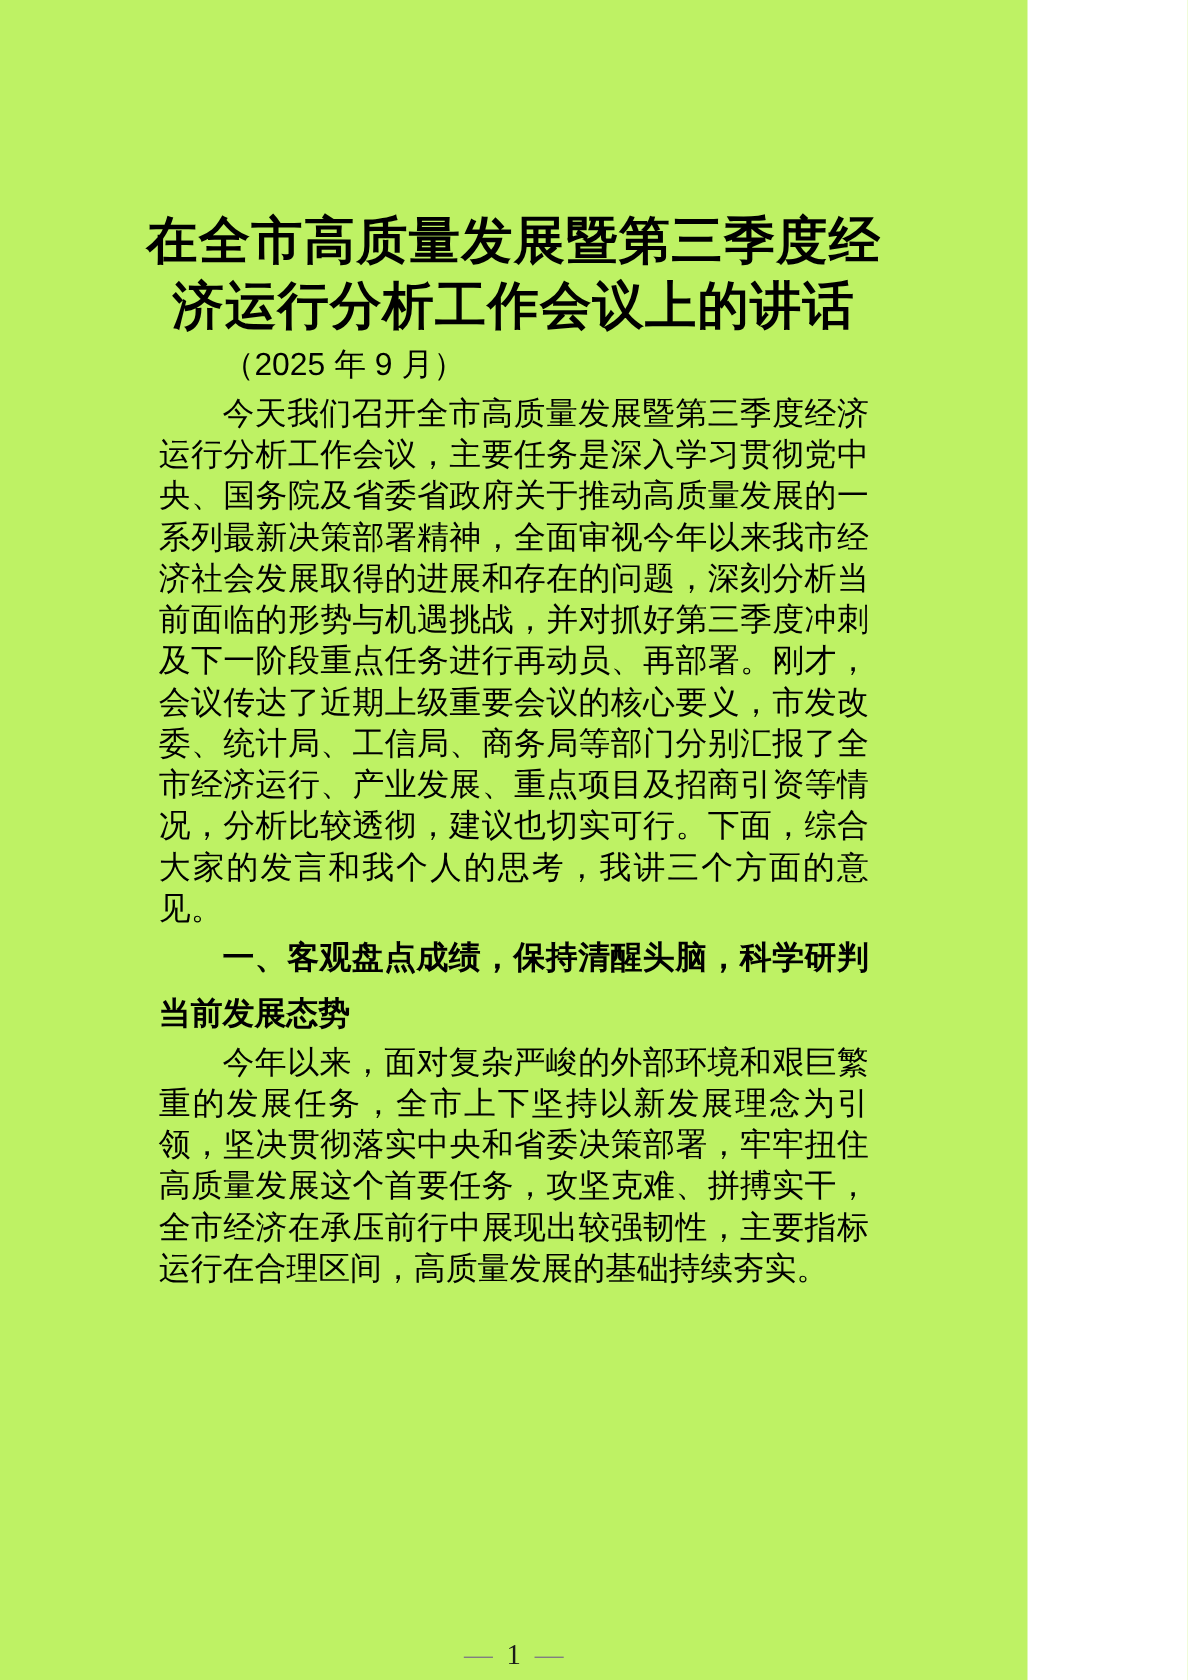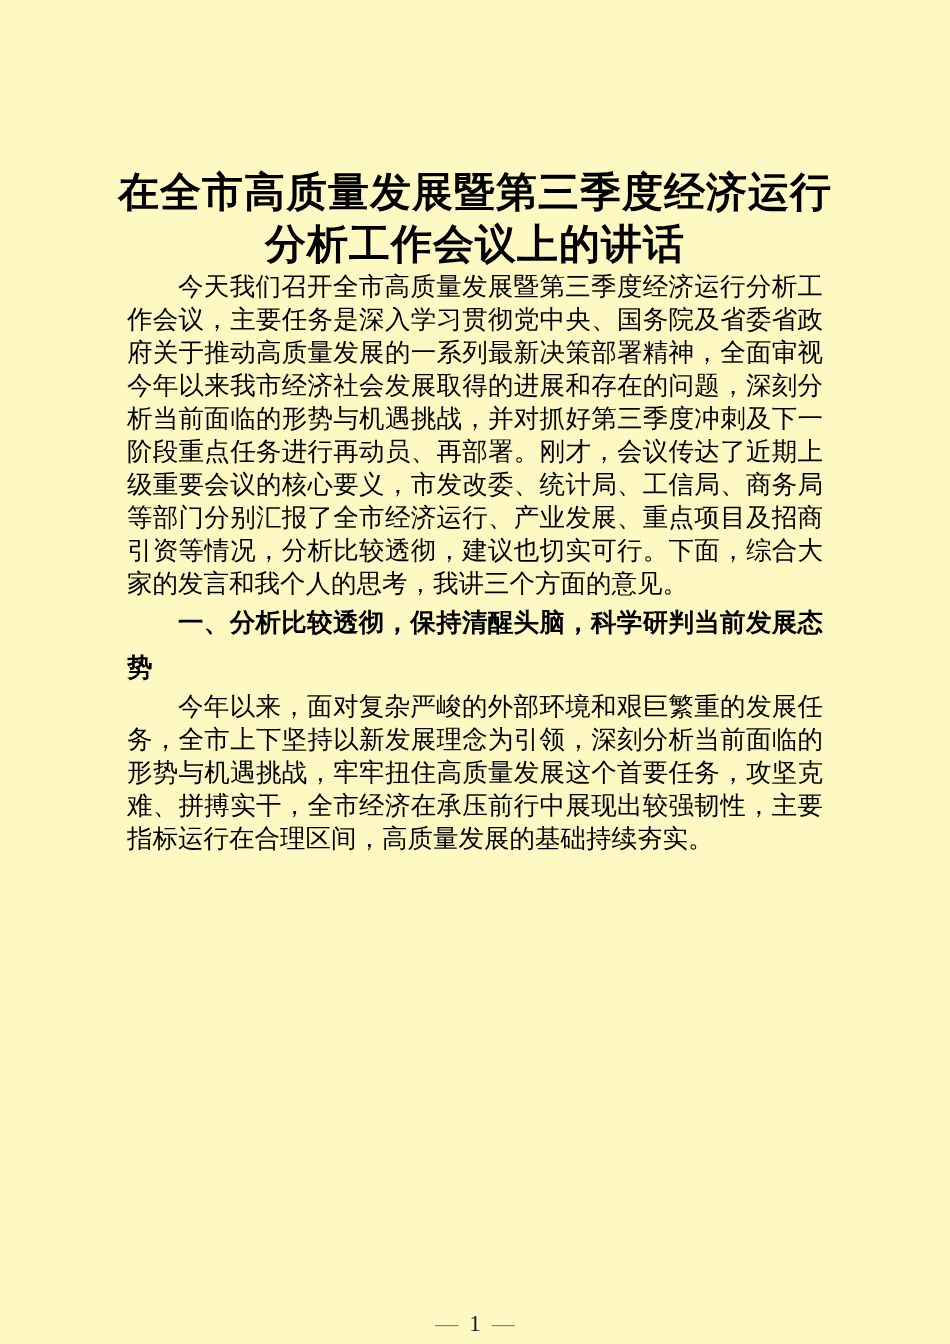--- a/index.html
+++ b/index.html
@@ -2,23 +2,23 @@
 <html><head>
 <meta charset="utf-8">
 <style>
   html, body {
     margin: 0;
     padding: 0;
     background: #ffffff;
   }
   .page {
     position: relative;
-    width: 950px;
+    width: 822px;
     height: 1344px;
-    background: #fef9c3;
+    background: #bef264;
     overflow: hidden;
     color: #000000;
     font-family: "Liberation Sans", "DejaVu Sans", sans-serif;
   }
   .doc {
     padding: 166px 127px 0 127px;
   }
   .title {
     font-family: "Liberation Serif", "DejaVu Serif", serif;
     font-weight: 700;
@@ -66,23 +66,24 @@
     color: #808080;
     margin: 0 11px;
   }
 </style>
 </head>
 <body>
 
 <div class="page">
   <div class="doc">
     <h1 class="title">在全市高质量发展暨第三季度经济运行分析工作会议上的讲话</h1>
+    <p class="line">（2025 年 9 月）</p>
     <div>
         <p class="body-para">今天我们召开全市高质量发展暨第三季度经济运行分析工作会议，主要任务是深入学习贯彻党中央、国务院及省委省政府关于推动高质量发展的一系列最新决策部署精神，全面审视今年以来我市经济社会发展取得的进展和存在的问题，深刻分析当前面临的形势与机遇挑战，并对抓好第三季度冲刺及下一阶段重点任务进行再动员、再部署。刚才，会议传达了近期上级重要会议的核心要义，市发改委、统计局、工信局、商务局等部门分别汇报了全市经济运行、产业发展、重点项目及招商引资等情况，分析比较透彻，建议也切实可行。下面，综合大家的发言和我个人的思考，我讲三个方面的意见。</p>
-        <p class="heading">一、分析比较透彻，保持清醒头脑，科学研判当前发展态势</p>
-        <p class="body-para">今年以来，面对复杂严峻的外部环境和艰巨繁重的发展任务，全市上下坚持以新发展理念为引领，深刻分析当前面临的形势与机遇挑战，牢牢扭住高质量发展这个首要任务，攻坚克难、拼搏实干，全市经济在承压前行中展现出较强韧性，主要指标运行在合理区间，高质量发展的基础持续夯实。</p>
+        <p class="heading">一、客观盘点成绩，保持清醒头脑，科学研判当前发展态势</p>
+        <p class="body-para">今年以来，面对复杂严峻的外部环境和艰巨繁重的发展任务，全市上下坚持以新发展理念为引领，坚决贯彻落实中央和省委决策部署，牢牢扭住高质量发展这个首要任务，攻坚克难、拼搏实干，全市经济在承压前行中展现出较强韧性，主要指标运行在合理区间，高质量发展的基础持续夯实。</p>
       </div>
   </div>
 
   <div class="footer">
     <span class="dash">—</span><span class="pagenum">1</span><span class="dash">—</span>
   </div>
 </div>
 
 </body></html>

